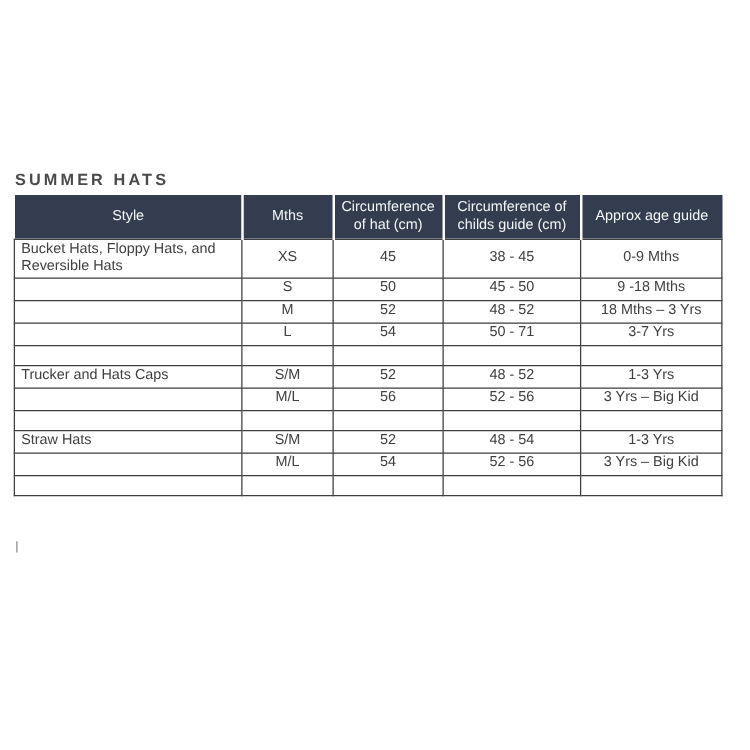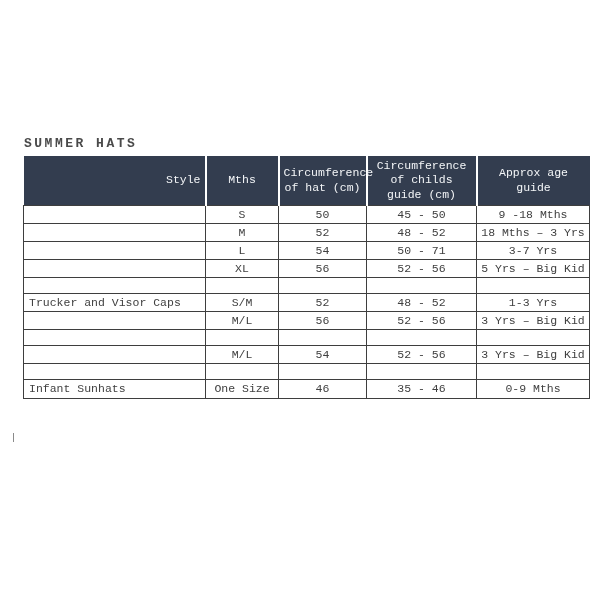--- a/index.html
+++ b/index.html
@@ -8,37 +8,37 @@
     --body-text:#404040;
     --border:#3e3e3e;
     --title:#4a4a4a;
   }
   *{box-sizing:border-box;}
   html,body{margin:0;padding:0;}
   body{
     width:600px;height:600px;background:#ffffff;overflow:hidden;position:relative;
     font-family:"Liberation Sans", sans-serif;
   }
-  .sheet{position:absolute;left:23px;top:136px;width:566px;font-family:Liberation Mono, monospace;}
+  .sheet{position:absolute;left:11px;top:136px;width:566px;}
   .page-title{
     margin:0 0 5px 1px;
     font-size:13px;font-weight:bold;letter-spacing:2.5px;
     color:var(--title);
   }
   table.size-table{
     border-collapse:collapse;table-layout:fixed;width:566px;
     font-size:11.5px;color:var(--body-text);
   }
   th{
     background:var(--header-bg);color:var(--header-text);
     font-weight:normal;font-size:11.5px;line-height:1.25;
     padding:3px 4px;height:32px;vertical-align:middle;text-align:center;
   }
   th + th{border-left:2px solid #ffffff;}
-  th.col-style{text-align:right;padding-left:5px;}
+  th.col-style{text-align:center;padding-left:5px;}
   td{
     border:1px solid var(--border);
     padding:1px 4px;height:18px;line-height:1.2;
     text-align:center;vertical-align:middle;background:#ffffff;
   }
   td.cell-style{text-align:left;padding-left:5px;}
   tr.row-tall td{height:31px;}
   tr.row-spacer td{height:16px;}
   tr.row-last td{height:19px;}
   .border-artifact{
@@ -62,20 +62,27 @@
     <thead>
       <tr>
         <th class="col-style">Style</th>
         <th>Mths</th>
         <th>Circumference of hat (cm)</th>
         <th>Circumference of childs guide (cm)</th>
         <th>Approx age guide</th>
       </tr>
     </thead>
     <tbody>
+      <tr class="row-tall">
+        <td class="cell-style">Bucket Hats, Floppy Hats, and Reversible Hats</td>
+        <td>XS</td>
+        <td>45</td>
+        <td>38 - 45</td>
+        <td>0-9 Mths</td>
+      </tr>
       <tr>
         <td class="cell-style"></td>
         <td>S</td>
         <td>50</td>
         <td>45 - 50</td>
         <td>9 -18 Mths</td>
       </tr>
       <tr>
         <td class="cell-style"></td>
         <td>M</td>
@@ -83,73 +90,66 @@
         <td>48 - 52</td>
         <td>18 Mths – 3 Yrs</td>
       </tr>
       <tr>
         <td class="cell-style"></td>
         <td>L</td>
         <td>54</td>
         <td>50 - 71</td>
         <td>3-7 Yrs</td>
       </tr>
-      <tr>
-        <td class="cell-style"></td>
-        <td>XL</td>
-        <td>56</td>
-        <td>52 - 56</td>
-        <td>5 Yrs – Big Kid</td>
-      </tr>
       <tr class="row-spacer">
         <td class="cell-style"></td>
         <td></td>
         <td></td>
         <td></td>
         <td></td>
       </tr>
       <tr>
-        <td class="cell-style">Trucker and Visor Caps</td>
+        <td class="cell-style">Trucker and Hats Caps</td>
         <td>S/M</td>
         <td>52</td>
         <td>48 - 52</td>
         <td>1-3 Yrs</td>
       </tr>
       <tr>
         <td class="cell-style"></td>
         <td>M/L</td>
         <td>56</td>
         <td>52 - 56</td>
         <td>3 Yrs – Big Kid</td>
       </tr>
       <tr class="row-spacer">
         <td class="cell-style"></td>
         <td></td>
         <td></td>
         <td></td>
         <td></td>
       </tr>
       <tr>
+        <td class="cell-style">Straw Hats</td>
+        <td>S/M</td>
+        <td>52</td>
+        <td>48 - 54</td>
+        <td>1-3 Yrs</td>
+      </tr>
+      <tr>
         <td class="cell-style"></td>
         <td>M/L</td>
         <td>54</td>
         <td>52 - 56</td>
         <td>3 Yrs – Big Kid</td>
       </tr>
       <tr class="row-spacer">
         <td class="cell-style"></td>
         <td></td>
         <td></td>
         <td></td>
         <td></td>
       </tr>
-      <tr class="row-last">
-        <td class="cell-style">Infant Sunhats</td>
-        <td>One Size</td>
-        <td>46</td>
-        <td>35 - 46</td>
-        <td>0-9 Mths</td>
-      </tr>
     </tbody>
   </table>
 </div>
 
 <div class="border-artifact"></div>
 
 </body></html>

